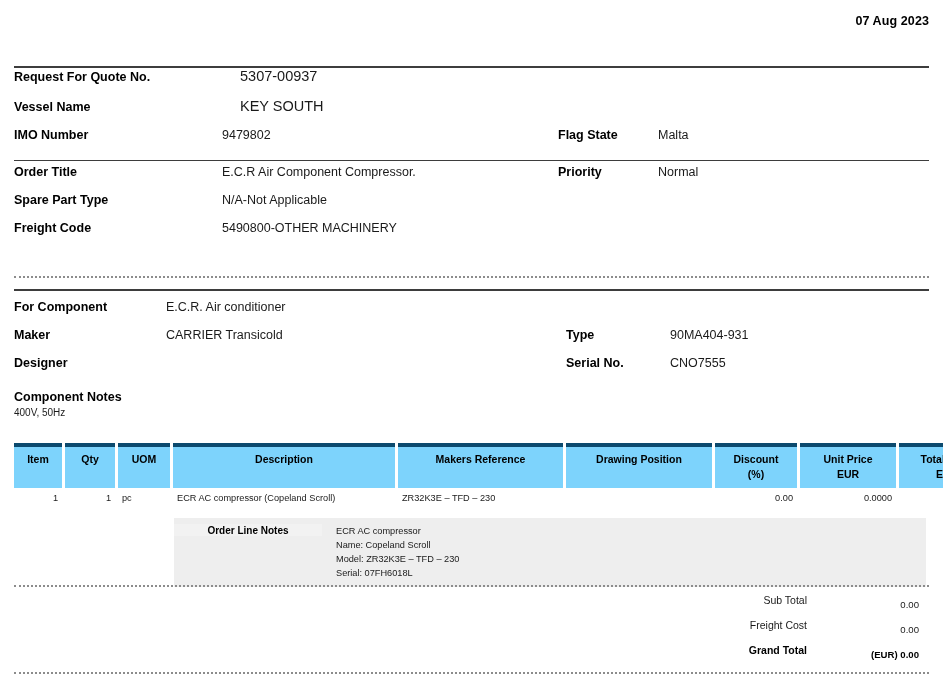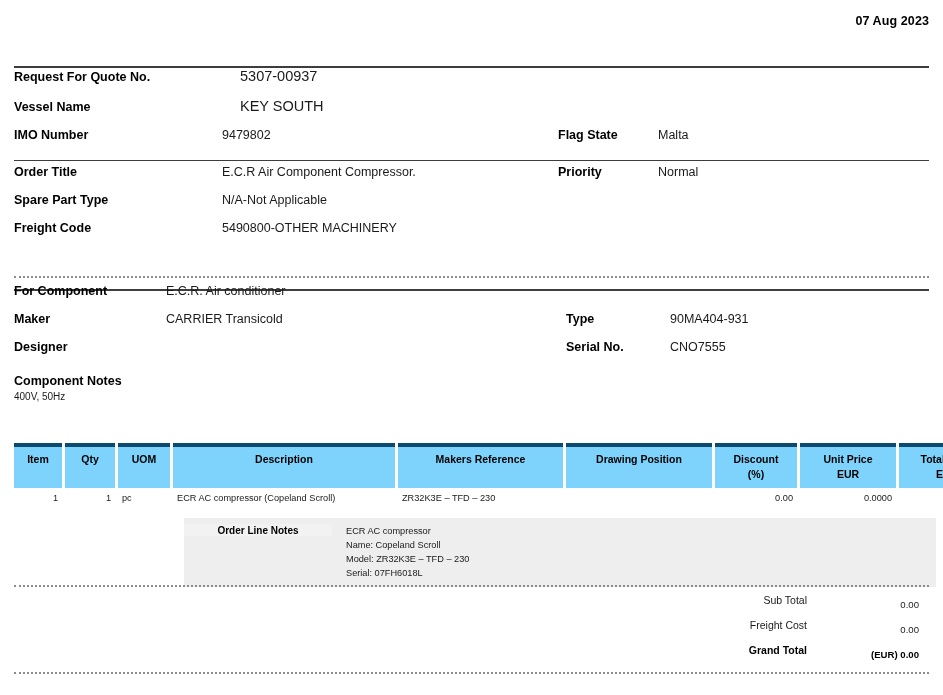--- a/index.html
+++ b/index.html
@@ -243,21 +243,21 @@
       <div class="fvalue col-a-value">5490800-OTHER MACHINERY</div>
       <div class="flabel col-b-label"></div>
       <div class="fvalue col-b-value"></div>
     </div>
   </div>
 
   <div style="position:absolute; left:14px; top:276px; width:915px;" class="rule-dotted"></div>
 
   <div style="position:absolute; left:14px; top:289px; width:915px;" class="rule-solid"></div>
 
-  <div style="position:absolute; left:14px; top:284px;" class="field-block">
+  <div style="position:absolute; left:14px; top:300px;" class="field-block">
 
     <div class="frow">
       <div class="flabel cc-a-label">For Component</div>
       <div class="fvalue cc-a-value">E.C.R.  Air conditioner</div>
       <div class="flabel cc-b-label"></div>
       <div class="fvalue cc-b-value"></div>
     </div>
 
     <div class="frow">
       <div class="flabel cc-a-label">Maker</div>
@@ -333,21 +333,21 @@
           <td class="lft">ZR32K3E – TFD – 230</td>
           <td class="lft"></td>
           <td class="num">0.00</td>
           <td class="num">0.0000</td>
           <td class="num">0.00</td>
         </tr>
       </tbody>
     </table>
   </div>
 
-  <div style="position:absolute; left:16px; top:518px; width:915px;">
+  <div style="position:absolute; left:6px; top:518px; width:915px;">
     <div class="notes-band">
       <div class="notes-label-cell">Order Line Notes</div>
       <div class="notes-text-cell">
         <div>ECR AC compressor</div>
         <div>Name: Copeland Scroll</div>
         <div>Model: ZR32K3E – TFD – 230</div>
         <div>Serial: 07FH6018L</div>
       </div>
     </div>
   </div>

